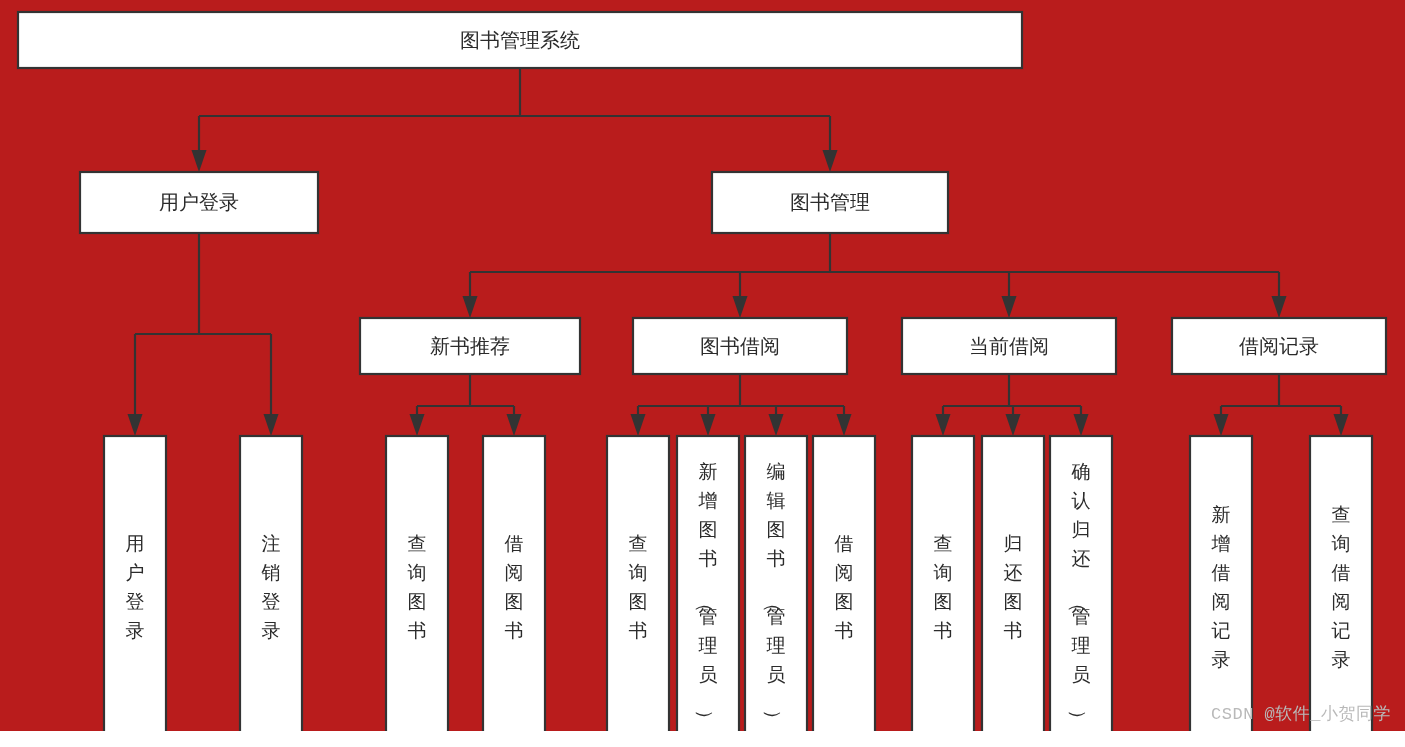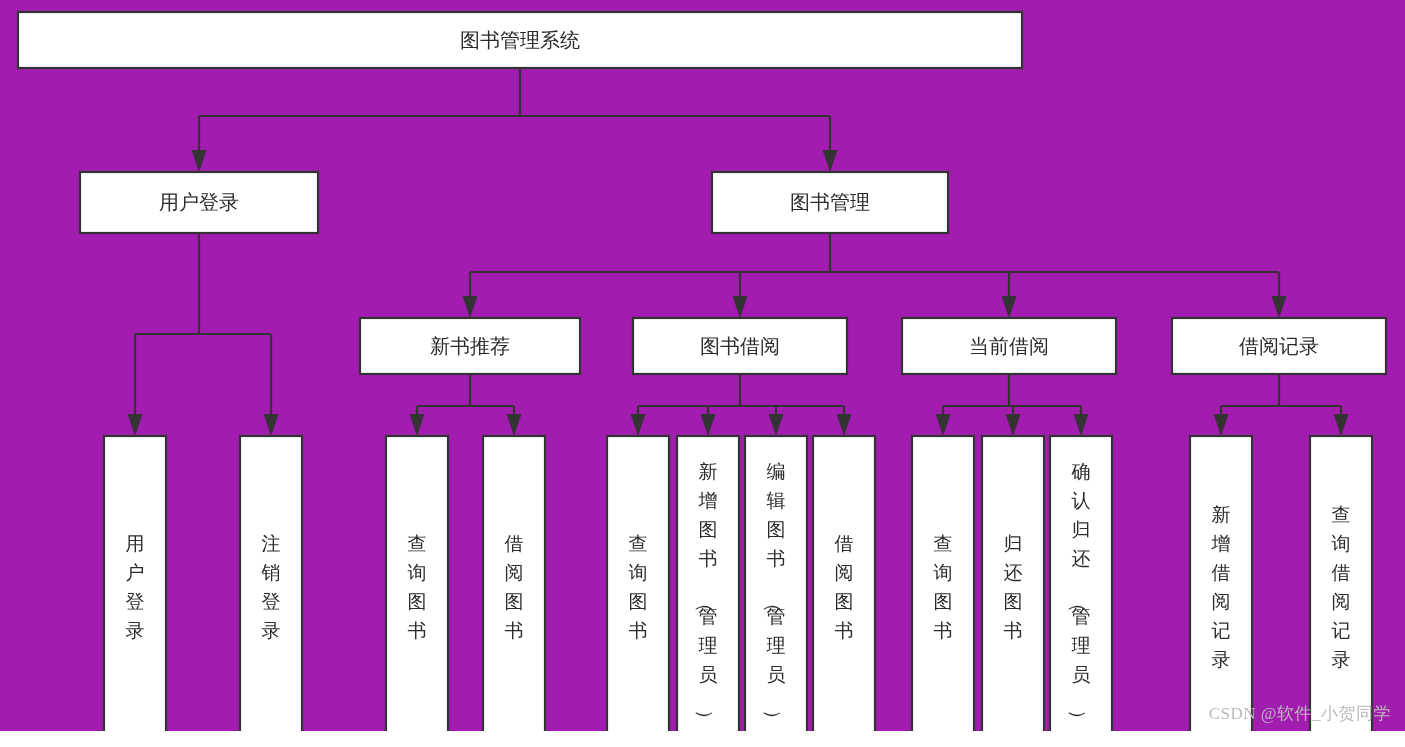--- a/index.html
+++ b/index.html
@@ -8,21 +8,21 @@
     padding: 0;
     background: #ffffff;
   }
   body {
     font-family: "DejaVu Sans", "Liberation Sans", sans-serif;
   }
   #diagram-root {
     position: relative;
     width: 1405px;
     height: 731px;
-    background: #a21caf;
+    background: #b91c1c;
     overflow: hidden;
   }
   svg#tree-svg {
     position: absolute;
     left: 0;
     top: 0;
     width: 1405px;
     height: 747px;
     display: block;
   }
@@ -51,21 +51,21 @@
   .node-label-v {
     font-family: "DejaVu Sans", "Liberation Sans", sans-serif;
     font-size: 19px;
     fill: #2b2b2b;
     text-anchor: middle;
   }
   .watermark-text {
     position: absolute;
     right: 14px;
     bottom: 6px;
-    font-family: Liberation Serif, serif;
+    font-family: Liberation Mono, monospace;
     font-size: 17px;
     color: #b9b9b9;
     white-space: nowrap;
     user-select: none;
     letter-spacing: 0.5px;
   }
 </style>
 </head>
 <body>
 

